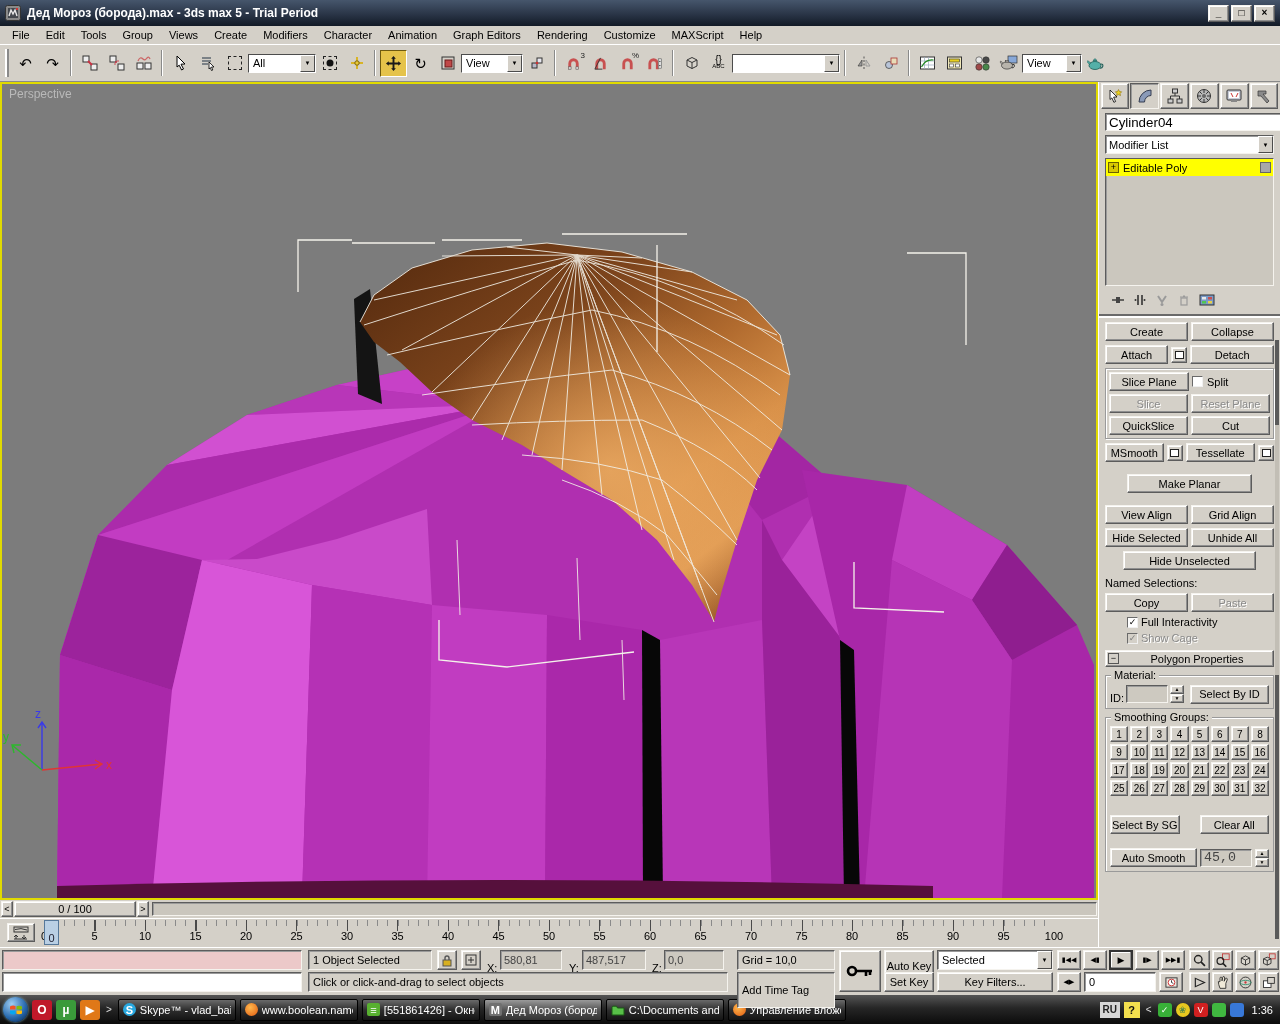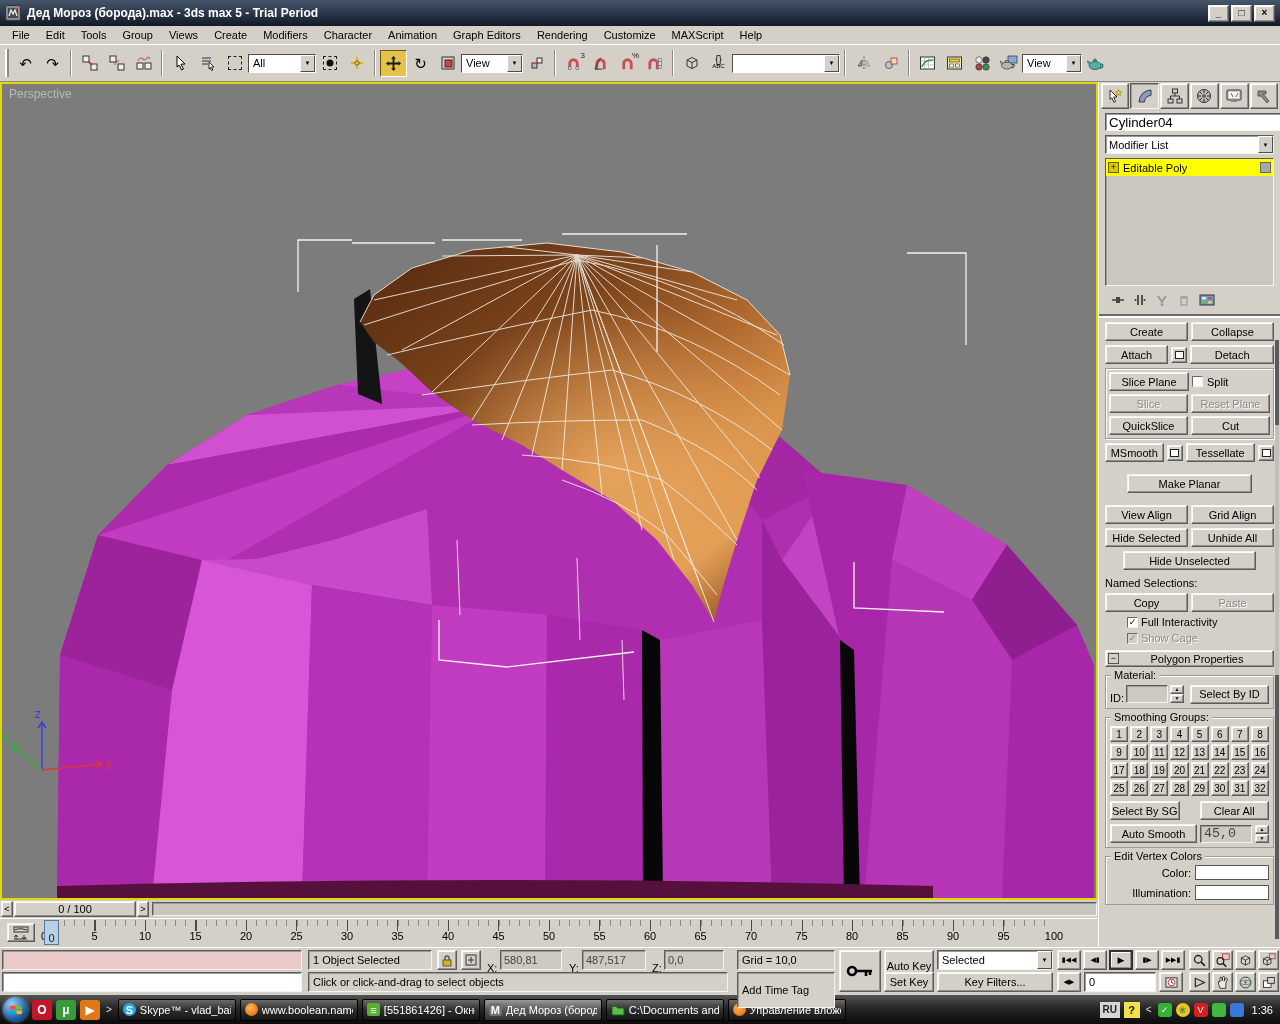--- a/index.html
+++ b/index.html
@@ -711,42 +711,31 @@
             <div class="b sgb">24</div>
           <div class="b sgb">25</div>
             <div class="b sgb">26</div>
             <div class="b sgb">27</div>
             <div class="b sgb">28</div>
             <div class="b sgb">29</div>
             <div class="b sgb">30</div>
             <div class="b sgb">31</div>
             <div class="b sgb">32</div>
         </div>
-        <div style="display:flex;gap:20px;margin-top:5px">
+        <div style="display:flex;gap:20px;margin-top:19px">
           <div class="b pb">Select By SG</div>
           <div class="b pb">Clear All</div>
         </div>
-        <div style="display:flex;gap:3px;margin-top:4px;align-items:center">
+        <div style="display:flex;gap:3px;margin-top:14px;align-items:center">
           <div class="b pb">Auto Smooth</div>
           <input class="s fld" style="width: 52px; height: 18px; font-family: Liberation Mono, monospace;" value="45,0">
           <div class="spin">
             <span class="b">▲</span>
             <span class="b">▼</span>
           </div>
-        </div>
-      </div>
-      <div class="gbox">
-        <span class="legend">Edit Vertex Colors</span>
-        <div style="display:flex;align-items:center;gap:4px;justify-content:flex-end">
-          <span>Color:</span>
-          <div class="swatch" style="background:#fff;width:74px;height:15px"></div>
-        </div>
-        <div style="display:flex;align-items:center;gap:4px;justify-content:flex-end;margin-top:5px">
-          <span>Illumination:</span>
-          <div class="swatch" style="background:#fff;width:74px;height:15px"></div>
         </div>
       </div>
       <div class="scrollcol">
           <div class="scrollthumb"></div>
         </div>
     </div>
   </div>
 
   <div class="statusbar">
     <div class="s abs listener1"></div>

